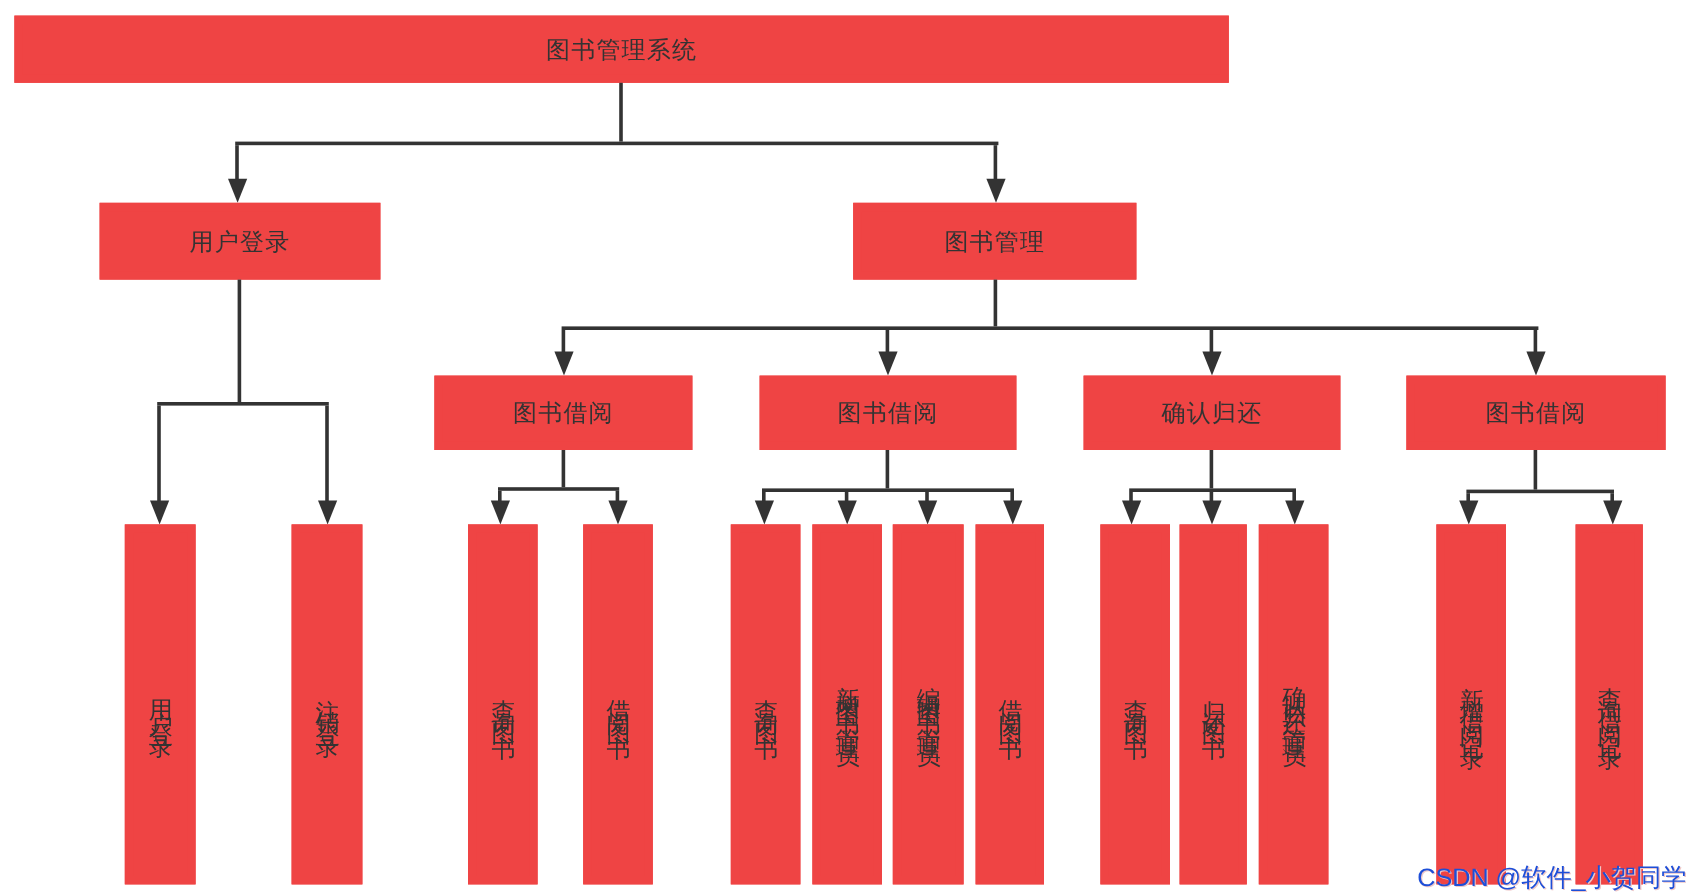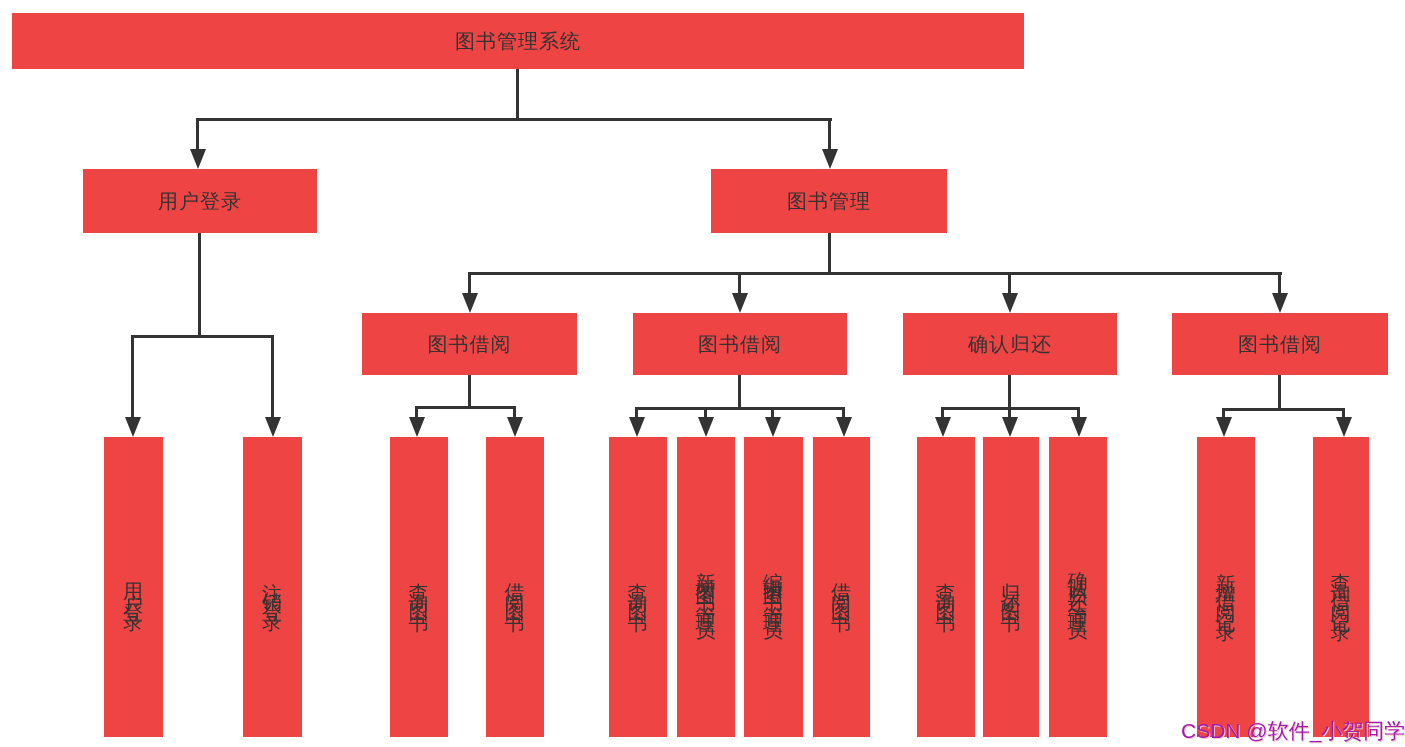--- a/index.html
+++ b/index.html
@@ -41,21 +41,21 @@
     position:absolute;
     width:0;height:0;
     border-left:8px solid transparent;
     border-right:8px solid transparent;
     border-top:20px solid #333333;
   }
   .watermark{
     position:absolute;
     left:1181px;top:717px;
     font-size:21px;
-    color:#a21caf;
+    color:#1d4ed8;
     text-shadow:1px 1px 0 #eec7c7;
     white-space:nowrap;
   }
 </style>
 </head>
 <body>
 
 <div id="canvas">
 
   <div class="box" style="left:12px;top:13px;width:1012px;height:56px;">

